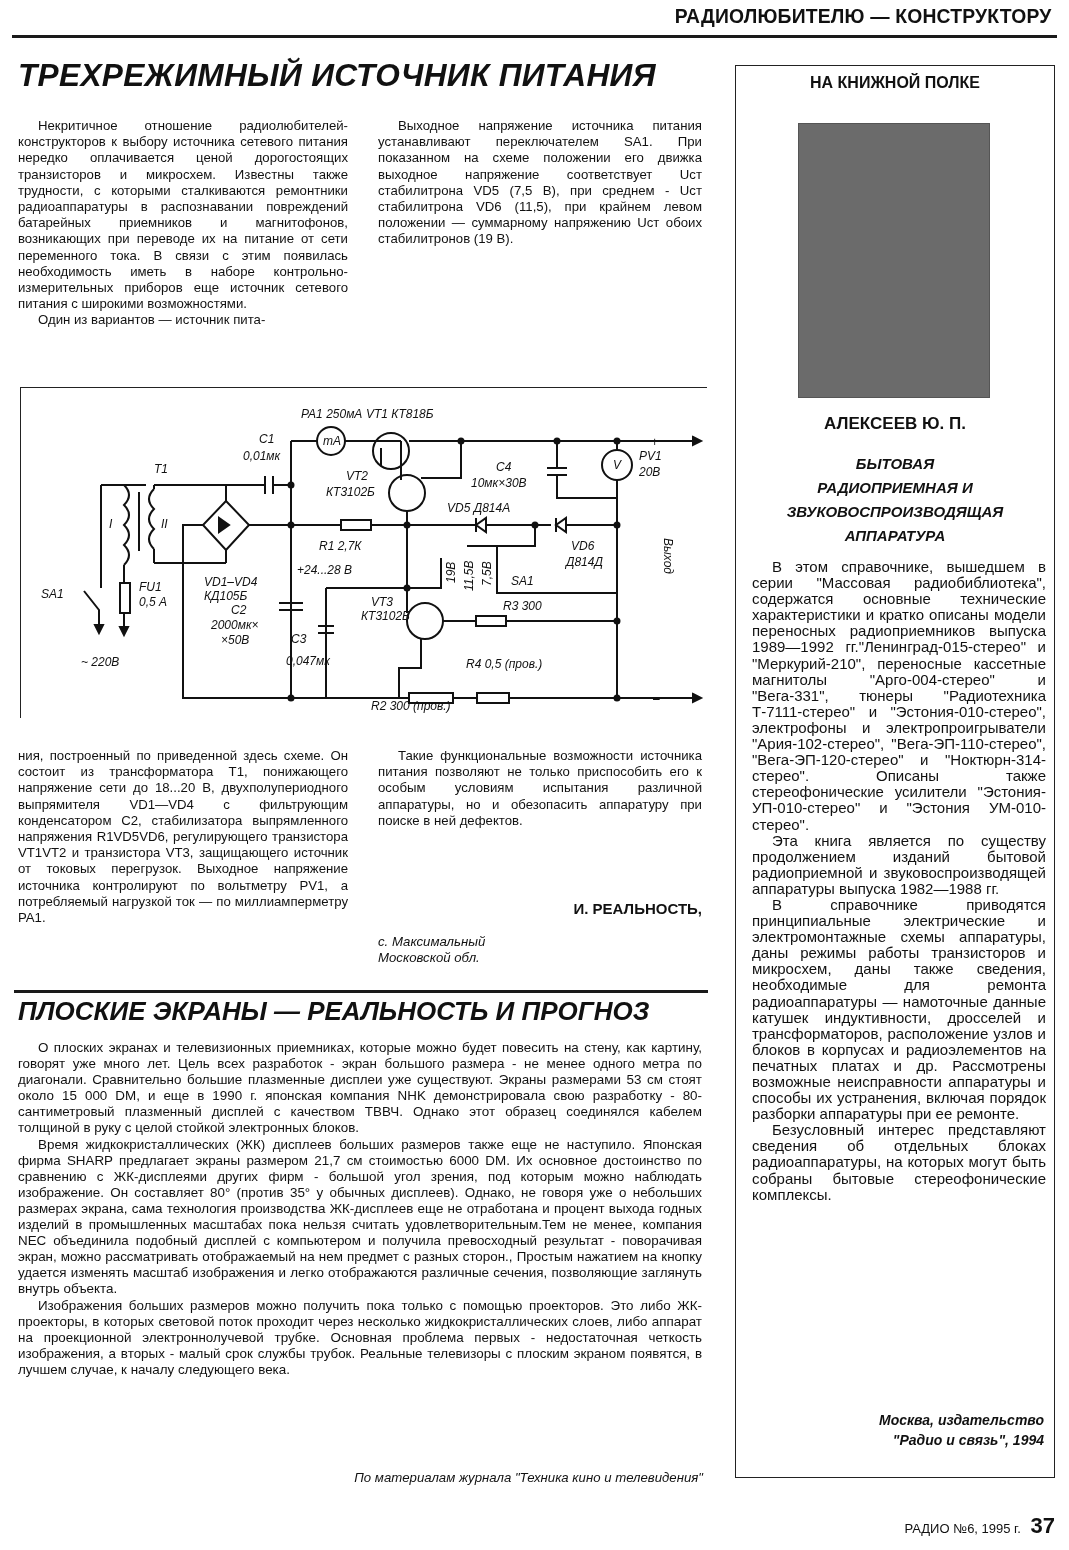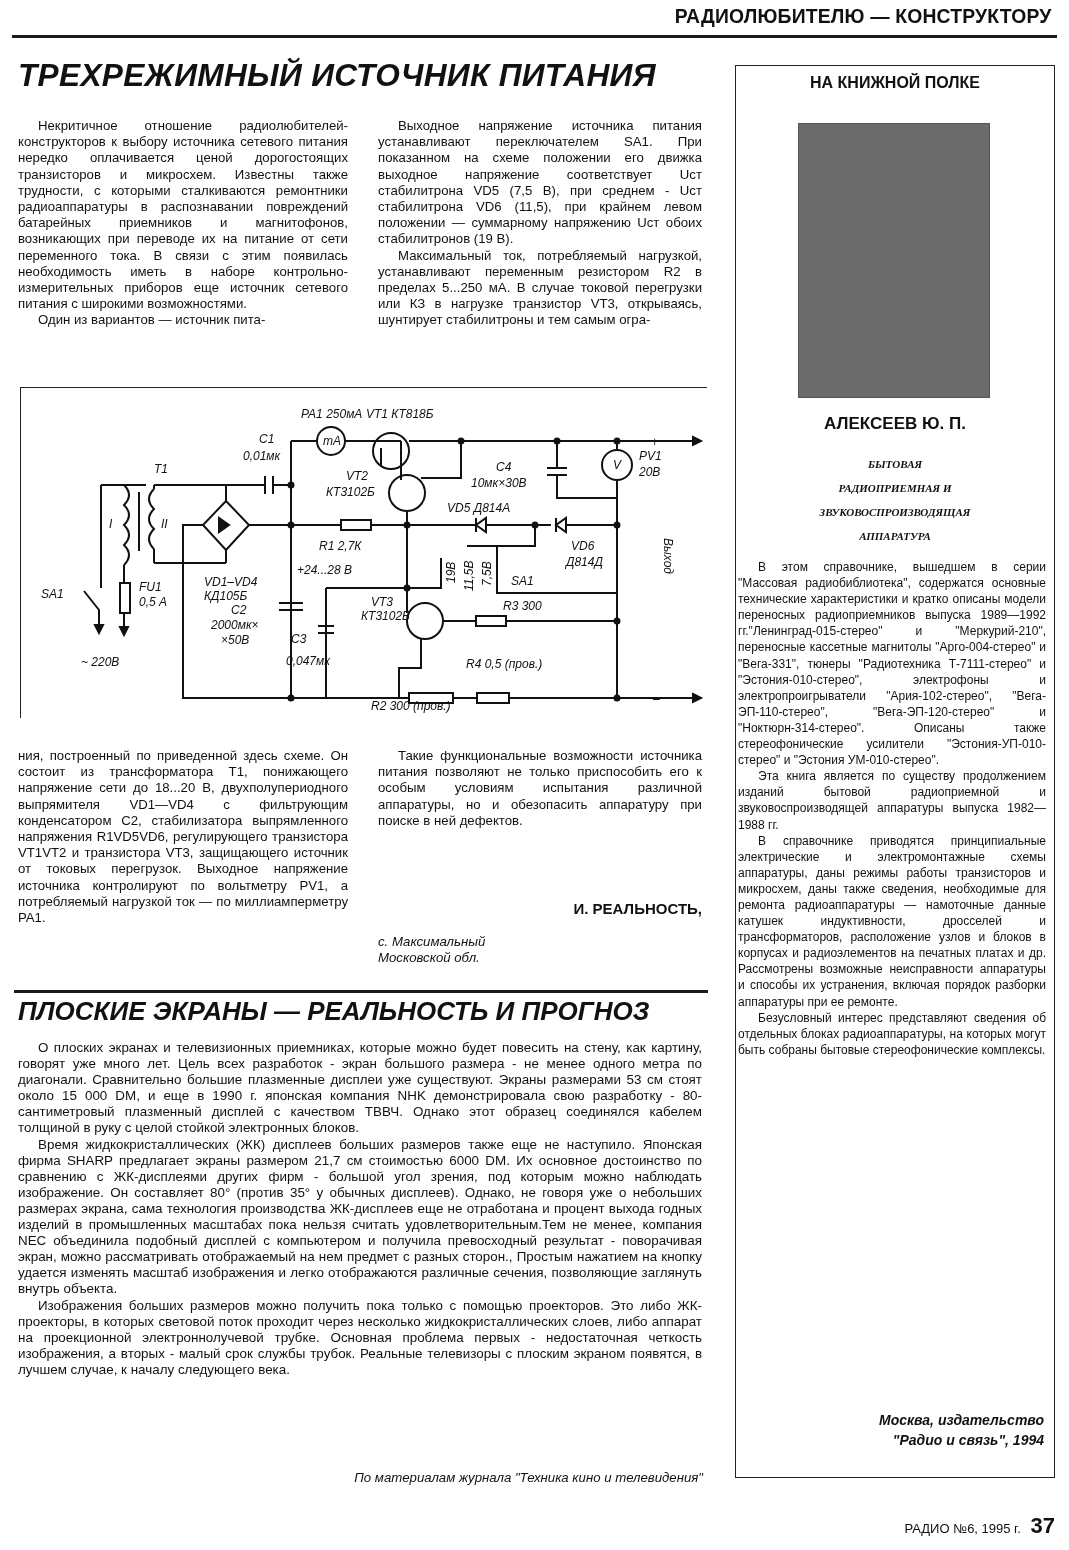--- a/index.html
+++ b/index.html
@@ -21,43 +21,42 @@
   .schematic { left: 20px; top: 387px; width: 686px; height: 330px; border-top: 1.5px solid #222; border-left: 1.5px solid #222; }
   .mid-rule { left: 14px; width: 694px; top: 990px; height: 3px; background: #1a1a1a; }
   .h2 { left: 18px; top: 996px; font-size: 26px; font-weight: bold; font-style: italic; white-space: nowrap; }
   .wide { left: 18px; width: 684px; font-size: 13.4px; line-height: 16.1px; text-align: justify; }
   .wide p { margin: 0; text-indent: 20px; }
   .source { right: 366px; top: 1470px; font-style: italic; font-size: 13.2px; }
   .book { left: 735px; top: 65px; width: 320px; height: 1413px; border: 1.5px solid #222; box-sizing: border-box; }
   .book-head { position: absolute; left: 0; right: 0; top: 8px; text-align: center; font-weight: bold; font-size: 16px; }
   .cover { position: absolute; left: 62px; top: 57px; width: 190px; height: 273px; background: #6b6b6b; border: 1px solid #555; }
   .author { position: absolute; left: 0; right: 0; top: 348px; text-align: center; font-weight: bold; font-size: 17px; }
-  .btitle { position: absolute; left: 0; right: 0; top: 386px; text-align: center; font-weight: bold; font-style: italic; font-size: 11px; line-height: 24px; font-family: Liberation Serif, serif; }
-  .btext { position: absolute; left: 2px; right: 8px; top: 493px; font-size: 12px; line-height: 16.1px; text-align: justify; }
+  .btitle { position: absolute; left: 0; right: 0; top: 386px; text-align: center; font-weight: bold; font-style: italic; font-size: 15px; line-height: 24px; }
+  .btext { position: absolute; left: 16px; right: 8px; top: 493px; font-size: 15px; line-height: 16.1px; text-align: justify; }
   .btext p { margin: 0; text-indent: 20px; }
   .pub { position: absolute; right: 10px; top: 1344px; text-align: right; font-weight: bold; font-style: italic; font-size: 14px; line-height: 20px; }
   .footer { right: 14px; top: 1513px; font-size: 13px; }
   .footer .pg { font-weight: bold; font-size: 22px; margin-left: 6px; }
   svg text { font-family: "Liberation Sans", sans-serif; font-style: italic; font-size: 12px; fill: #111; }
 </style>
 </head>
 <body>
 
 <div class="abs rubric">РАДИОЛЮБИТЕЛЮ — КОНСТРУКТОРУ</div>
 <div class="abs top-rule"></div>
 
 <div class="abs h1">ТРЕХРЕЖИМНЫЙ ИСТОЧНИК ПИТАНИЯ</div>
 
 <div class="abs col c1" style="top:118px">
   <p>Некритичное отношение радиолюбителей-конструкторов к выбору источника сетевого питания нередко оплачивается ценой дорогостоящих транзисторов и микросхем. Известны также трудности, с которыми сталкиваются ремонтники радиоаппаратуры в распознавании повреждений батарейных приемников и магнитофонов, возникающих при переводе их на питание от сети переменного тока. В связи с этим появилась необходимость иметь в наборе контрольно-измерительных приборов еще источник сетевого питания с широкими возможностями.</p>
   <p>Один из вариантов — источник пита-</p>
 </div>
 <div class="abs col c2" style="top:118px">
   <p>Выходное напряжение источника питания устанавливают переключателем SA1. При показанном на схеме положении его движка выходное напряжение соответствует Uст стабилитрона VD5 (7,5 В), при среднем - Uст стабилитрона VD6 (11,5), при крайнем левом положении — суммарному напряжению Uст обоих стабилитронов (19 В).</p>
-  <p>Максимальный ток, потребляемый нагрузкой, устанавливают переменным резистором R2 в пределах 5...250 мА. В случае токовой перегрузки или КЗ в нагрузке транзистор VT3, открываясь, шунтирует стабилитроны и тем самым огра-</p>
 </div>
 
 <div class="abs schematic">
 <svg width="686" height="330" viewBox="0 0 686 330" stroke="#111" stroke-width="2" fill="none">
 
   <path d="M80 97 V200"></path>
   <path d="M63 203 L78 222 V245"></path>
   <path d="M78 245 l-4 -8 h8 z" fill="#111"></path>
   <path d="M103 97 h22"></path>
   <path d="M80 97 h23"></path>

